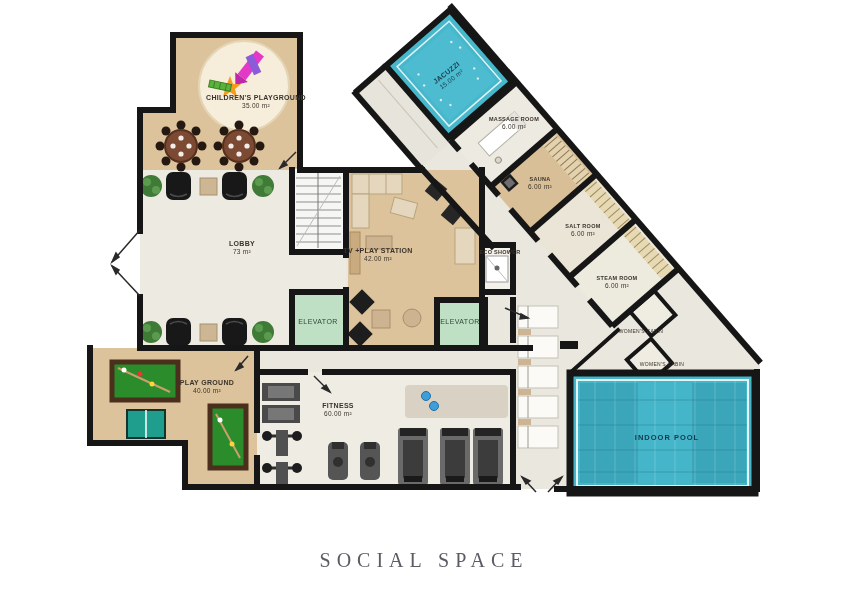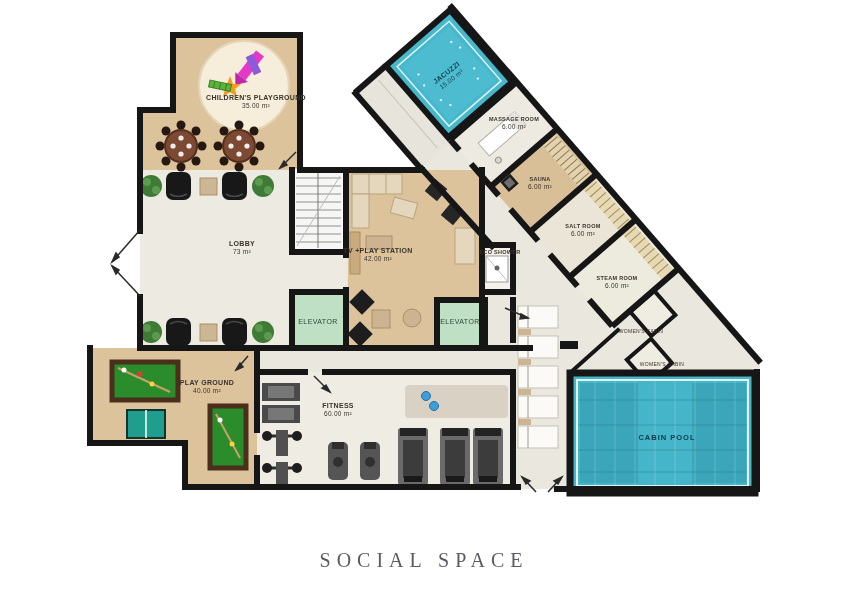--- a/index.html
+++ b/index.html
@@ -506,18 +506,18 @@
   <span>PLAY GROUND</span>
   <span class="area">40.00 m²</span>
 </div>
 
 <div class="lbl" style="left:338px;top:410px">
   <span>FITNESS</span>
   <span class="area">60.00 m²</span>
 </div>
 
 <div class="lbl pool" style="left:667px;top:438px">
-  <span>CABIN POOL</span>
+  <span>INDOOR POOL</span>
 </div>
 
 <div id="caption">SOCIAL SPACE</div>
 
 </div>
 
 </body></html>

